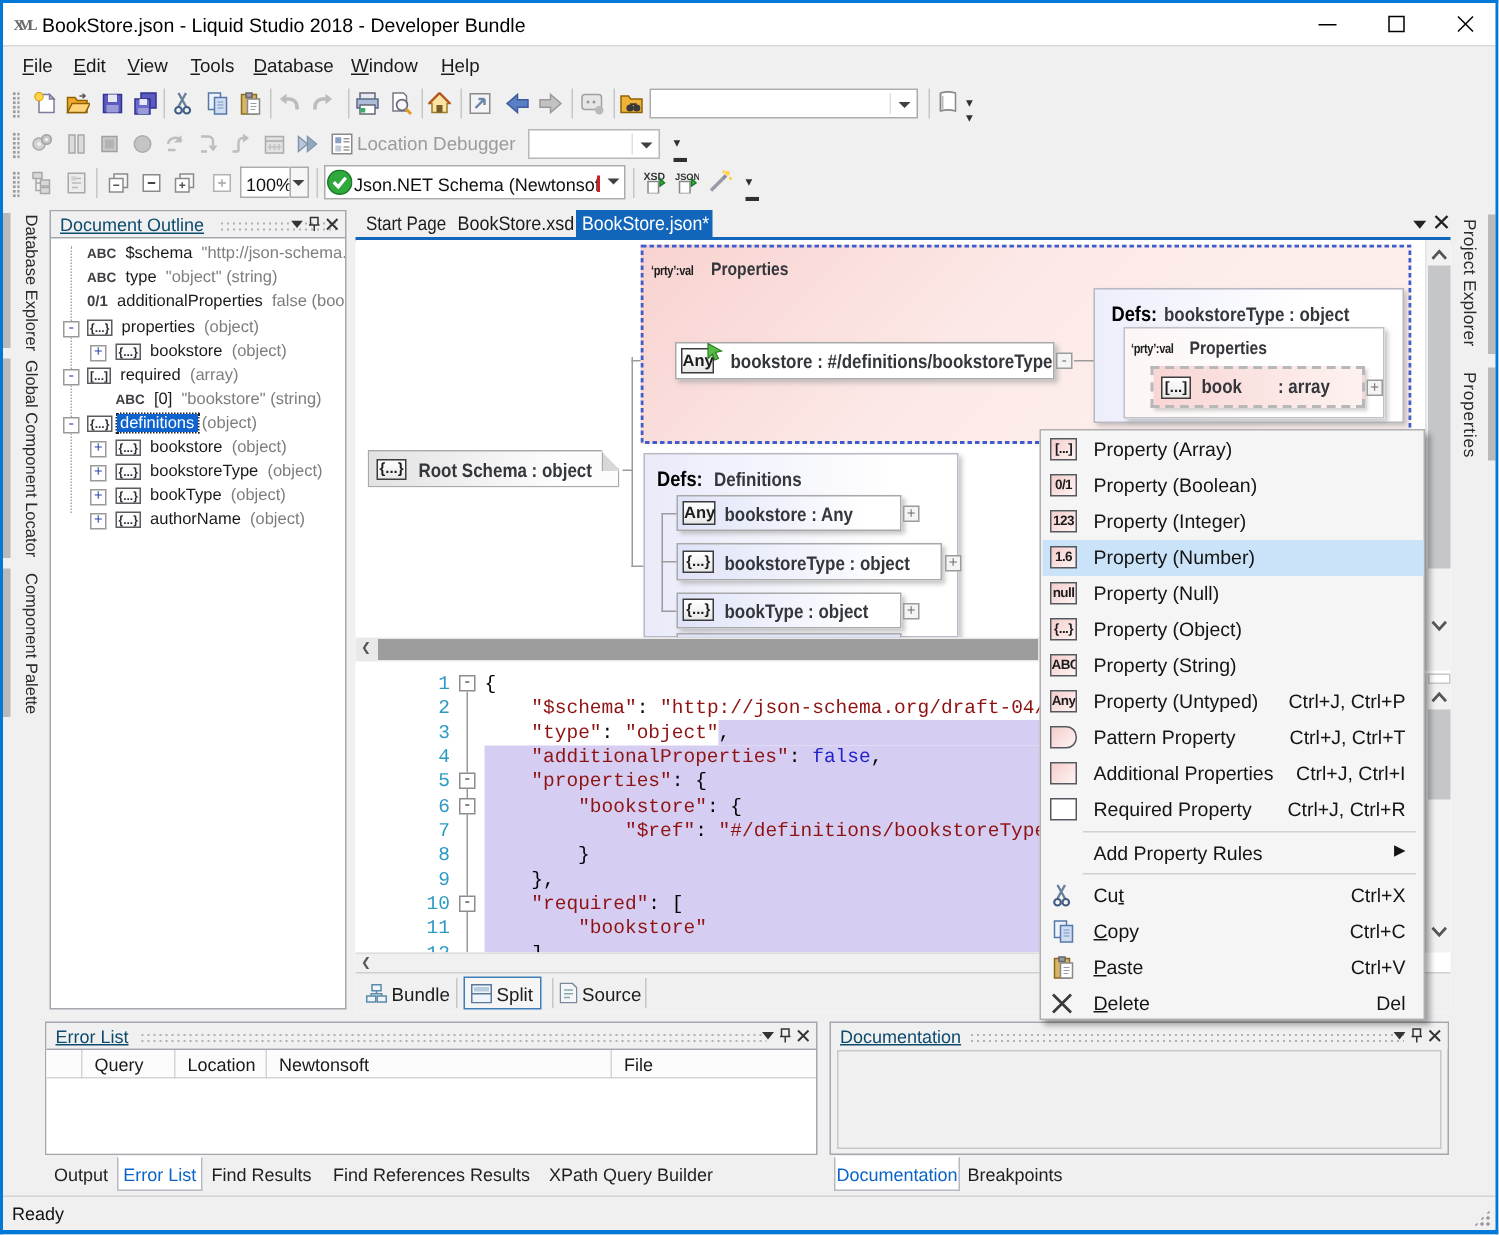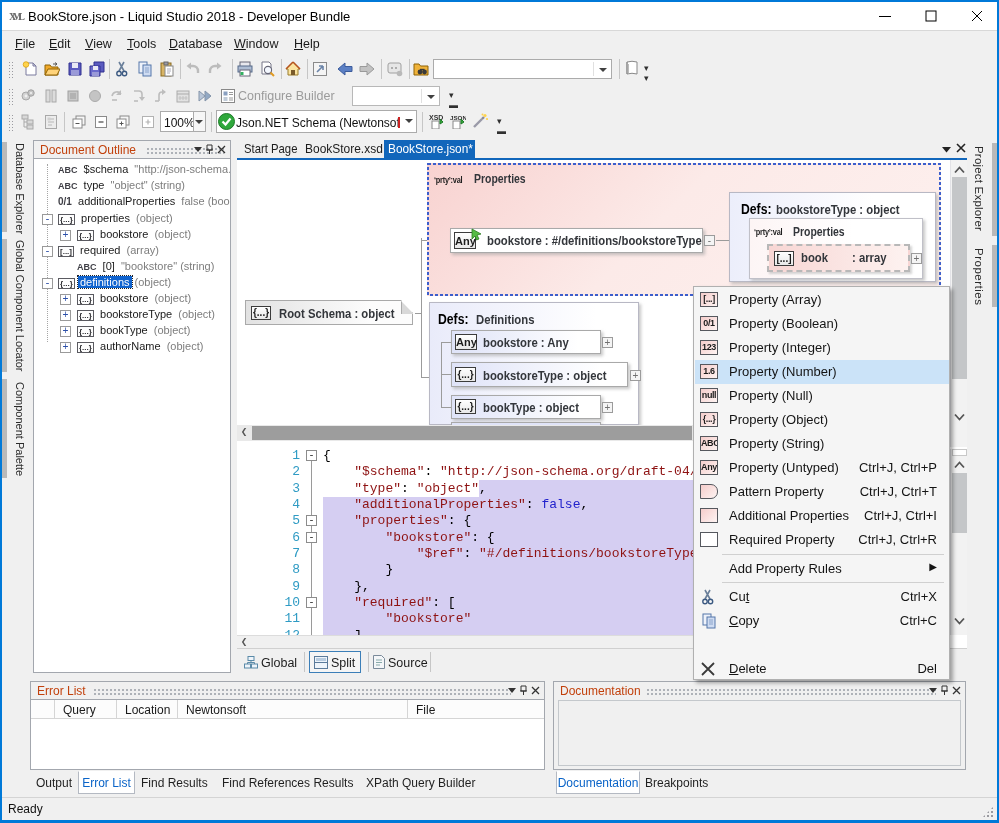--- a/index.html
+++ b/index.html
@@ -19,21 +19,21 @@
 
 .grip { position:absolute; width:5px; height:18px; background-image:radial-gradient(#9a9aa0 0.9px, transparent 1px); background-size:3px 3px; }
 .tsep { position:absolute; width:1px; height:20px; background:#c6c6c6; }
 .ticon { position:absolute; width:16px; height:16px; }
 .combo { position:absolute; background:#fff; border:1px solid #ababab; }
 .combo-arrow { position:absolute; width:0; height:0; border-left:4px solid transparent; border-right:4px solid transparent; border-top:4px solid #404040; }
 .ovf { position:absolute; font-size:9px; color:#303030; }
 
 .panel { position:absolute; border:1px solid #a3a7ae; background:#f0f0f0; }
 .phead { position:absolute; left:0; top:0; right:0; height:18px; background:#f0f0f0; }
-.ptitle { position:absolute; left:6px; top:2px; font-size:12px; color:#c2410c; }
+.ptitle { position:absolute; left:6px; top:2px; font-size:12px; color:#0c4a6e;text-decoration:underline; }
 .pdots { position:absolute; top:6px; height:7px; background-image:radial-gradient(#aeb2b8 0.8px, transparent 1px); background-size:4px 4px; }
 
 .vtab { position:absolute; font-size:11px; color:#2a2a2a; white-space:nowrap; transform-origin:0 0; transform:rotate(90deg); }
 .vbar { position:absolute; width:5px; background:#b9b9b9; }
 
 .etab { position:absolute; top:0; height:18px; font-size:13px; color:#1c1c1c; padding-top:1px; transform-origin:0 0; }
 
 #ctxmenu { position:absolute; left:693px; top:286px; width:257px; height:394px; background:#f5f5f5; border:1px solid #b0b0b0; box-shadow:3px 3px 4px rgba(0,0,0,0.35); z-index:40; }
 .ci { position:absolute; left:1px; width:254px; height:24px; }
 .ci .lab { position:absolute; left:34px; top:4px; font-size:13px; color:#141414; }
@@ -249,21 +249,21 @@
     <svg class="ticon" style="left:197px;top:88px;" viewBox="0 0 16 16">
         <path d="M2 3 v10 l6 -5 z" fill="#b9c6d8" stroke="#8595aa"></path>
         <path d="M8 3 v10 l6 -5 z" fill="#93a9c4" stroke="#8595aa"></path>
       </svg>
     <svg class="ticon" style="left:220px;top:88px;" viewBox="0 0 16 16">
         <rect x="1.5" y="1.5" width="13" height="13" fill="#fff" stroke="#888"></rect>
         <rect x="3.5" y="3.5" width="4" height="4" fill="#8aa0c0"></rect>
         <rect x="3.5" y="9" width="4" height="4" fill="#c0cbd8"></rect>
         <path d="M9 4.5 h4 M9 6.5 h4 M9 10 h4 M9 12 h4" stroke="#999"></path>
       </svg>
-    <div style="position:absolute;left:238px;top:89px;font-size:12.5px;color:#9b9b9b;">Configure Builder</div>
+    <div style="position:absolute;left:238px;top:89px;font-size:12.5px;color:#9b9b9b;">Location Debugger</div>
     <div class="combo" style="left:352px;top:86px;width:88px;height:20px;background:#fff;border-color:#b8b8b8;">
       <div class="combo-arrow" style="right:4px;top:8px;"></div>
       <div style="position:absolute;right:17px;top:2px;width:1px;height:14px;background:#e0e0e0;"></div>
     </div>
     <div class="ovf" style="left:449px;top:90px;">▾<br>▬</div>
 
     <div class="grip" style="left:8px;top:114px;"></div>
     <svg class="ticon" style="left:21px;top:114px;" viewBox="0 0 16 16">
         <rect x="1" y="1" width="6" height="4" fill="#d8d8d8" stroke="#a8a8a8"></rect>
         <rect x="6" y="6" width="6" height="4" fill="#d8d8d8" stroke="#a8a8a8"></rect>
@@ -534,21 +534,21 @@
             </svg>
         </div>
 
         <div class="abs" style="left:0;top:488px;width:730px;height:27px;background:#f0f0f0;border-top:1px solid #d0d0d0;">
           <svg class="abs" style="left:7px;top:7px;" width="14" height="13" viewBox="0 0 14 13">
               <rect x="4" y="0.5" width="6" height="4" fill="#eef4fa" stroke="#5a8aa8"></rect>
               <rect x="0.5" y="8" width="6" height="4" fill="#eef4fa" stroke="#5a8aa8"></rect>
               <rect x="7.5" y="8" width="6" height="4" fill="#eef4fa" stroke="#5a8aa8"></rect>
               <path d="M7 4.5 v2 M3.5 8 v-1.5 h7 V8" fill="none" stroke="#5a8aa8"></path>
             </svg>
-          <div class="abs" style="left:24px;top:7px;font-size:12.5px;color:#1c1c1c;">Global</div>
+          <div class="abs" style="left:24px;top:7px;font-size:12.5px;color:#1c1c1c;">Bundle</div>
           <div class="tsep" style="left:67px;top:3px;"></div>
           <div class="abs" style="left:72px;top:2px;width:52px;height:22px;border:1px solid #3c7fb8;background:#f5f5f5;">
             <svg class="abs" style="left:4px;top:4px;" width="14" height="13" viewBox="0 0 14 13">
                 <rect x="0.5" y="0.5" width="13" height="12" fill="#eef4fa" stroke="#5a7a9a"></rect>
                 <path d="M0.5 6.5 h13" stroke="#5a7a9a"></path>
                 <rect x="2" y="2" width="10" height="3" fill="#b8cce0"></rect>
               </svg>
             <div class="abs" style="left:21px;top:4px;font-size:12.5px;color:#1c1c1c;">Split</div>
           </div>
           <div class="tsep" style="left:131px;top:3px;"></div>
@@ -689,20 +689,30 @@
       </div>
     <div class="ci" style="top:322px;">
         <svg class="abs" style="left:6px;top:4px;" width="16" height="16" viewBox="0 0 16 16">
           <rect x="2" y="1" width="8" height="11" fill="#eef2fa" stroke="#5577aa"></rect>
           <rect x="6" y="4" width="8" height="11" fill="#cfdcf2" stroke="#5577aa"></rect>
           <path d="M8 7h4 M8 9h4 M8 11h4" stroke="#7a96c0" stroke-width="0.8"></path>
         </svg>
         <span class="lab"><u>C</u>opy</span>
         <span class="sc">Ctrl+C</span>
       </div>
+    <div class="ci" style="top:346px;">
+        <svg class="abs" style="left:6px;top:4px;" width="16" height="16" viewBox="0 0 16 16">
+          <rect x="2" y="2" width="10" height="13" fill="#d8b465" stroke="#8a6a1f"></rect>
+          <rect x="5" y="1" width="4" height="3" fill="#9a9aa8" stroke="#666"></rect>
+          <rect x="6" y="5" width="8" height="10" fill="#fff" stroke="#888"></rect>
+          <path d="M8 8h4 M8 10h4 M8 12h3" stroke="#99a" stroke-width="0.8"></path>
+        </svg>
+        <span class="lab"><u>P</u>aste</span>
+        <span class="sc">Ctrl+V</span>
+      </div>
     <div class="ci" style="top:370px;">
         <svg class="abs" style="left:6px;top:5px;" width="14" height="14" viewBox="0 0 14 14">
           <path d="M1 1 L13 13 M13 1 L1 13" stroke="#3a3a3a" stroke-width="1.8"></path>
         </svg>
         <span class="lab"><u>D</u>elete</span>
         <span class="sc">Del</span>
       </div>
   </div>
 </div>
 

